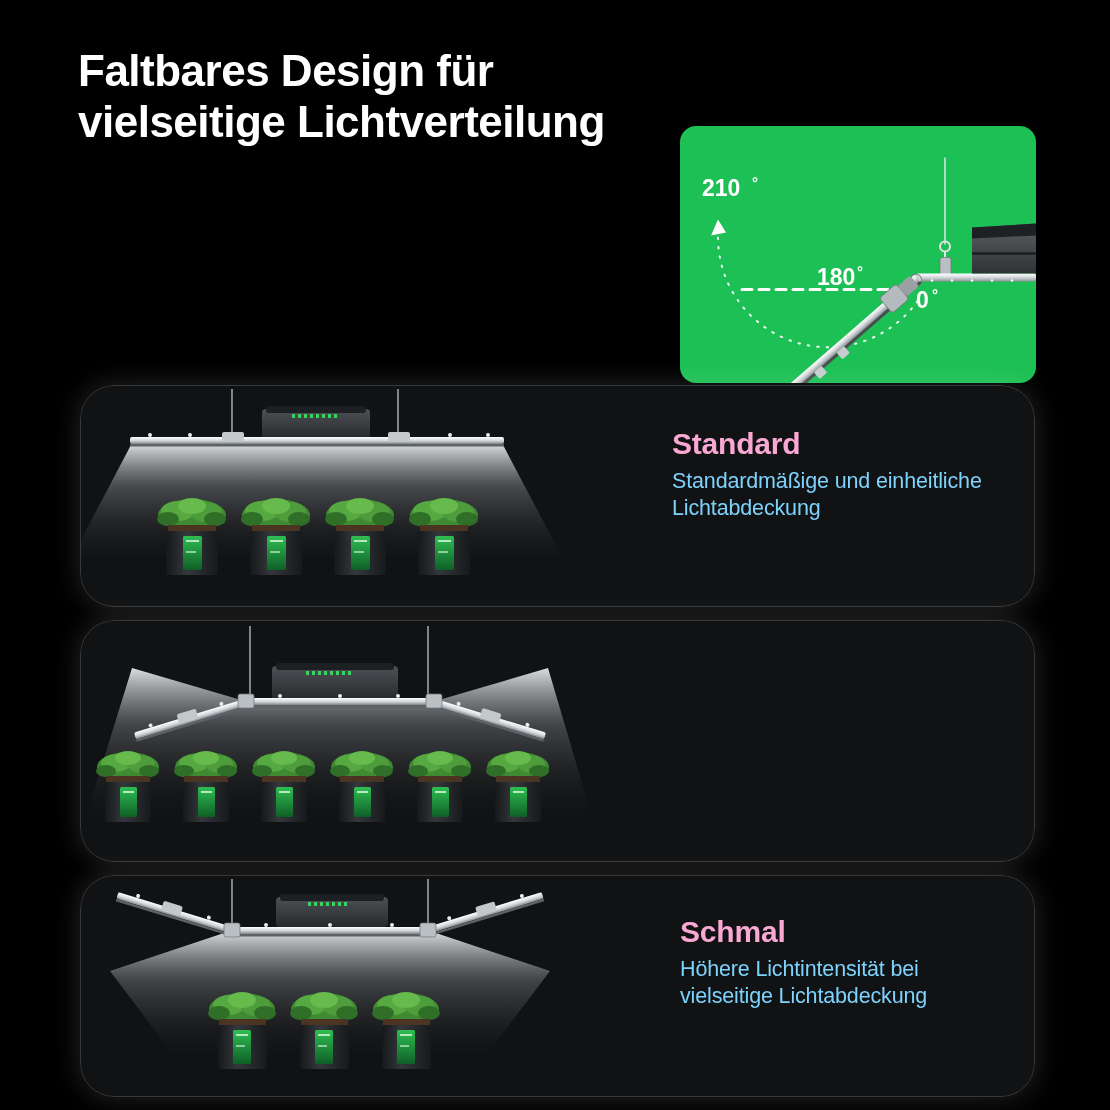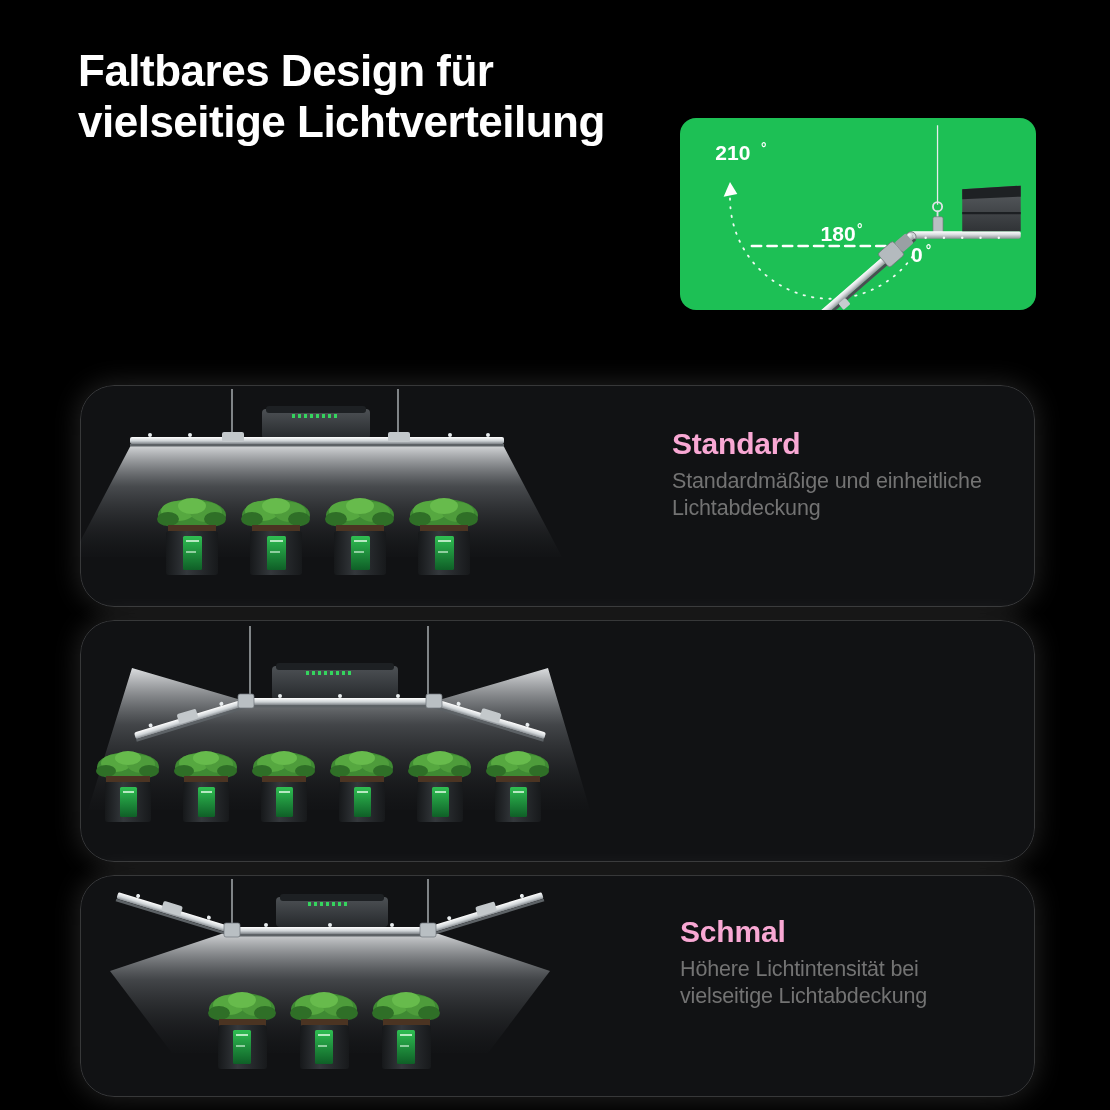--- a/index.html
+++ b/index.html
@@ -27,22 +27,22 @@
     font-size: 25.5px;
     line-height: 1.33;
     font-weight: 400;
     color: #f2f2f2;
     letter-spacing: -0.2px;
   }
 
   
   .angle-panel {
     position: absolute;
-    left: 680px; top: 118px;
-    width: 356px; height: 192px;
+    left: 680px; top: 126px;
+    width: 356px; height: 257px;
     background: #1dc055;
     border-radius: 16px;
     overflow: hidden;
   }
   .angle-panel svg { display:block; width:100%; height:100%; }
 
   
   .card {
     position: absolute;
     left: 80px;
@@ -83,21 +83,21 @@
     font-size: 30px;
     font-weight: 700;
     color: #f9a8d4;
     letter-spacing: -0.2px;
     line-height: 1.12;
     margin-bottom: 7px;
   }
   .mode-desc {
     font-size: 21.5px;
     line-height: 1.28;
-    color: #737373;
+    color: #7dd3fc;
     font-weight: 400;
     letter-spacing: -0.15px;
   }
   .mode-desc + .mode-desc { margin-top: 11px; }
 </style>
 </head>
 <body>
 
 <div class="page">
 

